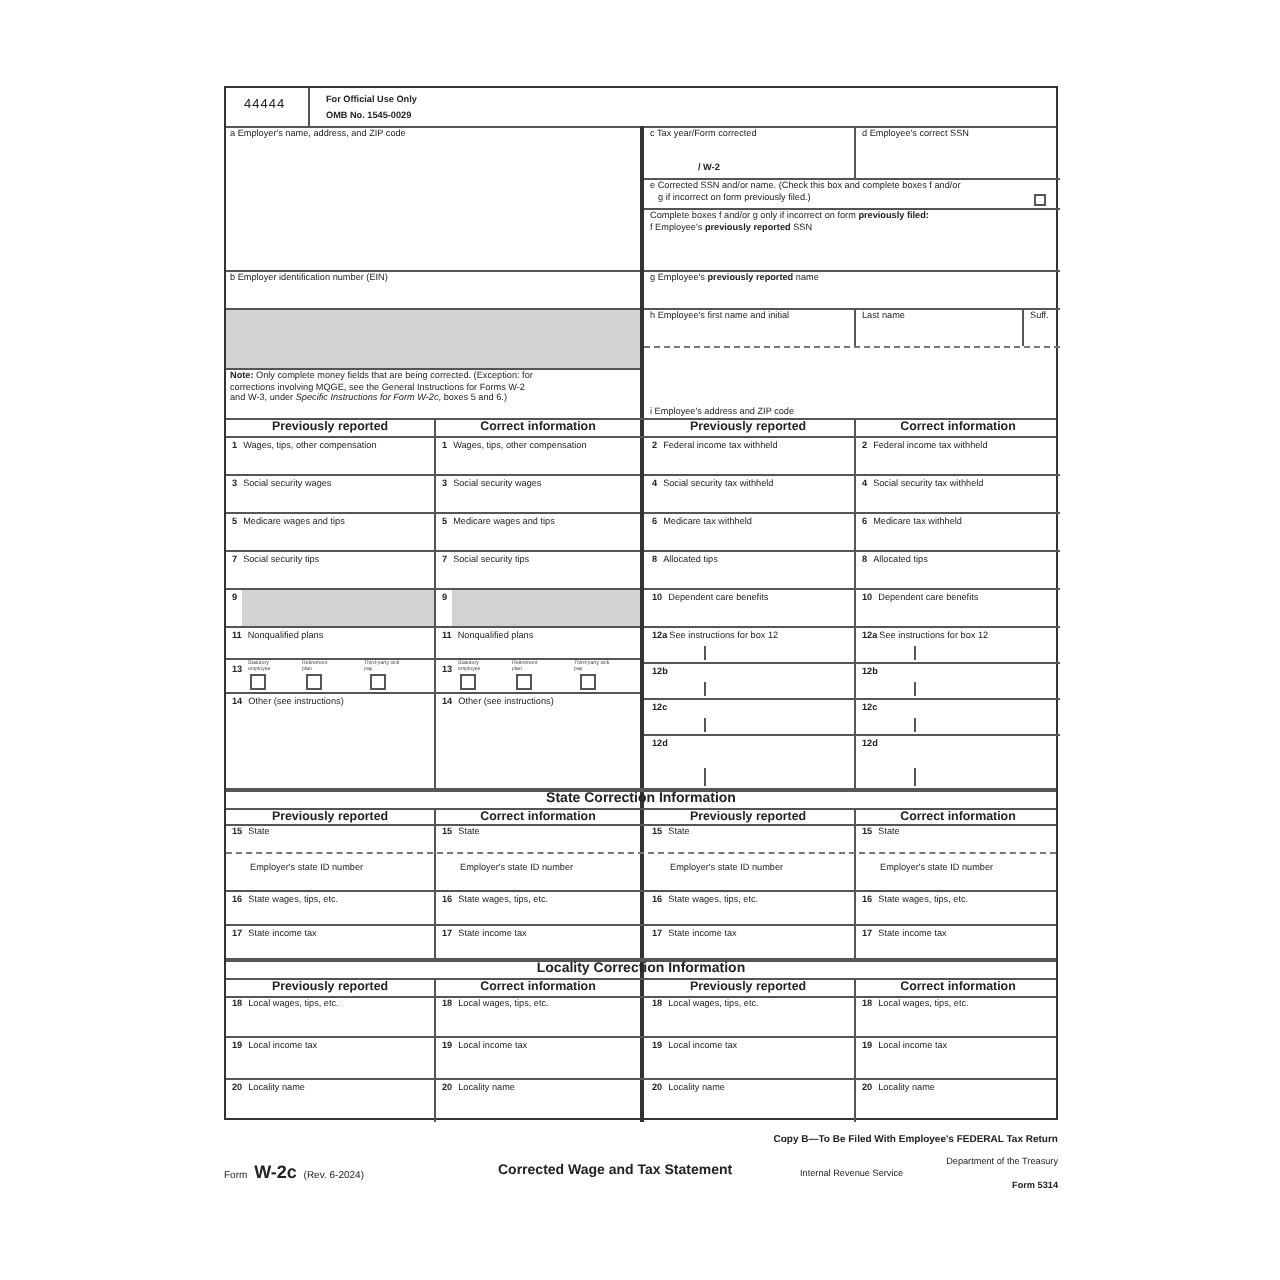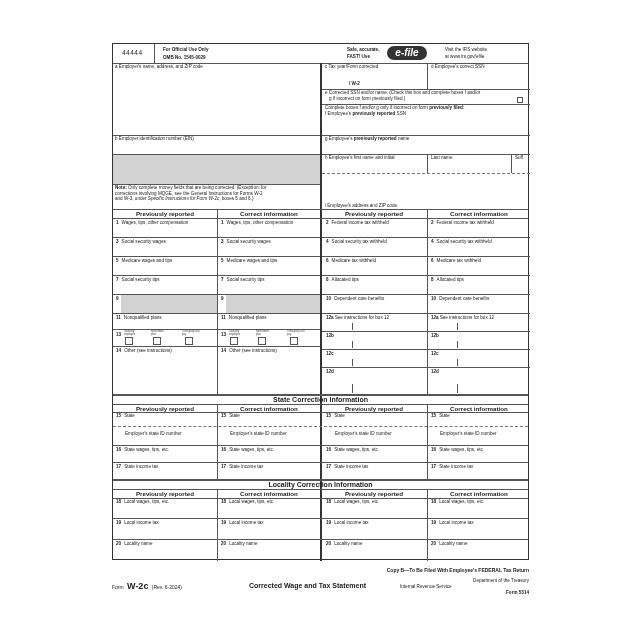--- a/index.html
+++ b/index.html
@@ -31,27 +31,20 @@
 
 <div class="page">
   <div class="form" style="height:517px;">
 
     <div class="abs" style="left:0;top:0;width:42px;height:19px;border-right:1px solid #555;">
       <div class="abs t" style="left:9px;top:6px;font-size:6.5px;letter-spacing:0.5px;">44444</div>
     </div>
     <div class="abs t tb" style="left:50px;top:3px;">For Official Use Only</div>
     <div class="abs t tb" style="left:50px;top:11px;">OMB No. 1545-0029</div>
 
-    <div class="abs" style="left:208px;top:0;width:208px;height:19px;">
-      <div class="abs t tb" style="left:26px;top:3px;">Safe, accurate,</div>
-      <div class="abs t tb" style="left:26px;top:10px;">FAST! Use</div>
-      <div class="efile">e-file</div>
-      <div class="abs t" style="left:124px;top:3px;">Visit the IRS website</div>
-      <div class="abs t" style="left:124px;top:10px;">at www.irs.gov/efile.</div>
-    </div>
     <div class="hline" style="left:0;top:19px;width:100%;"></div>
 
     <div class="lbl" style="left:2px;top:20px;">a  Employer's name, address, and ZIP code</div>
     <div class="abs" style="left:0;top:26px;width:208px;height:64px;"></div>
     <div class="hline" style="left:0;top:91px;width:208px;"></div>
     <div class="lbl" style="left:2px;top:92px;">b  Employer identification number (EIN)</div>
     <div class="abs" style="left:0;top:98px;width:208px;height:12px;"></div>
     <div class="hline" style="left:0;top:110px;width:208px;"></div>
     <div class="gray" style="left:0;top:111px;width:208px;height:29px;"></div>
     <div class="hline" style="left:0;top:140px;width:208px;"></div>

